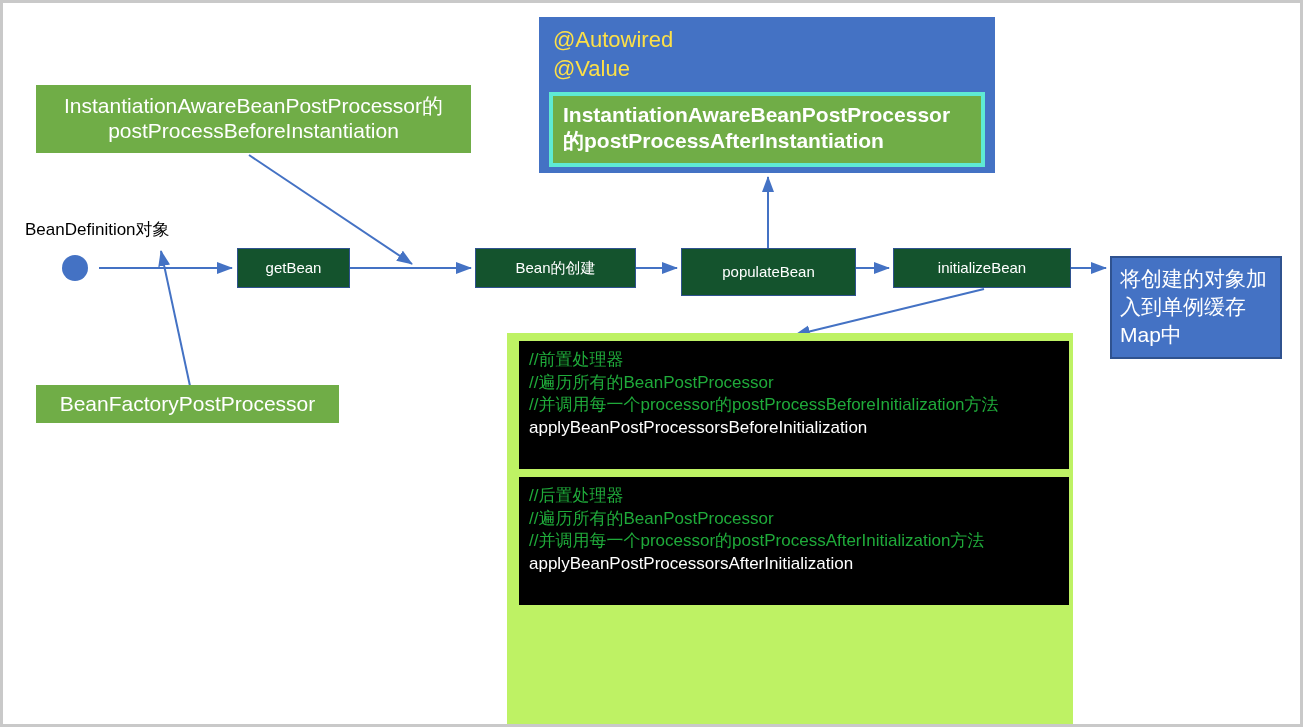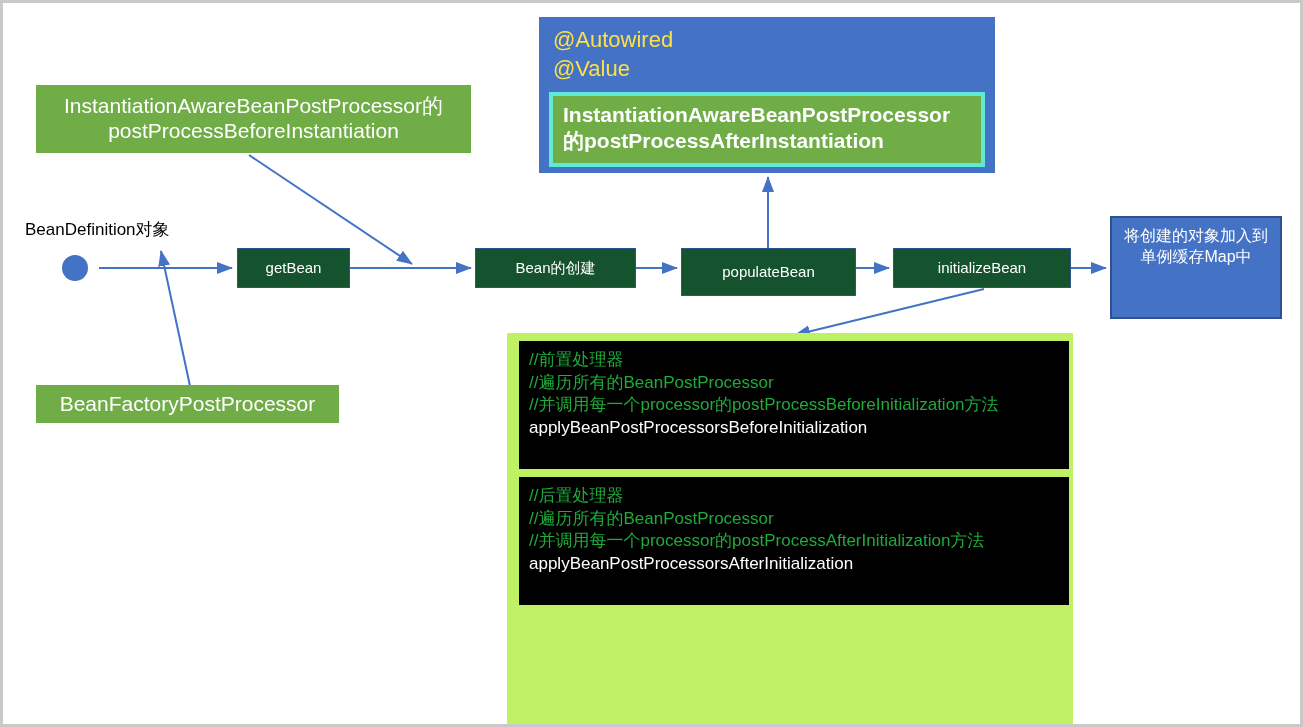--- a/index.html
+++ b/index.html
@@ -78,24 +78,25 @@
     padding: 6px 10px 8px 10px;
   }
 
   
   .box-cache {
     position: absolute;
     background: #4472c4;
     border: 2px solid #2f528f;
     box-sizing: border-box;
     color: #ffffff;
-    font-size: 16px;
+    font-size: 21px;
     line-height: 1.33;
     padding: 7px 8px;
-    text-align: center;
+    text-align: left;
+    margin-top: 40px;
   }
 
   
   .start-dot {
     position: absolute;
     width: 26px;
     height: 26px;
     border-radius: 50%;
     background: #4472c4;
   }

